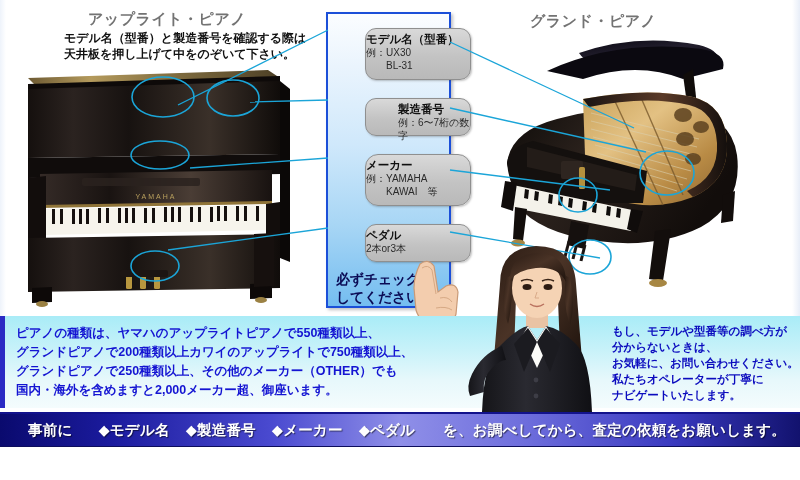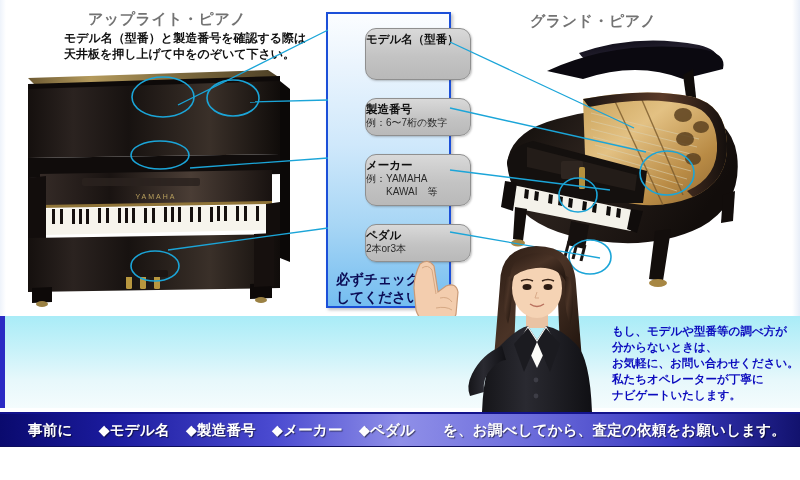--- a/index.html
+++ b/index.html
@@ -95,22 +95,22 @@
     line-height: 14px;
     white-space: nowrap;
   }
   .cbox-ex {
     font-size: 10px;
     color: #2a2a2a;
     line-height: 13px;
     white-space: pre-line;
   }
   #cbox-0 { top: 14px;  height: 52px; }
-  #cbox-1 { top: 84px;  height: 38px; }
-  #cbox-2 { top: 140px; height: 52px; }
+  #cbox-1 { top: 84px;  height: 38px; padding-left: 32px; }
+  #cbox-2 { top: 140px; height: 52px; border-radius: 13px; }
   #cbox-3 { top: 210px; height: 38px; }
 
   #check-text {
     position: absolute;
     left: 8px; top: 256px;
     width: 112px;
     font-size: 14px;
     font-weight: bold;
     color: #0b0b55;
     line-height: 18px;
@@ -410,20 +410,22 @@
           <path d="M90 208 L86 224"></path>
           <path d="M98 210 L94 226"></path>
         </g>
       </svg>
     </div>
 
     <div id="callout-panel">
 
       <div class="cbox" id="cbox-0">
         <div class="cbox-title">モデル名（型番）</div>
+        <div class="cbox-ex">例：UX30
+　　BL-31</div>
       </div>
 
       <div class="cbox" id="cbox-1">
         <div class="cbox-title">製造番号</div>
         <div class="cbox-ex">例：6〜7桁の数字</div>
       </div>
 
       <div class="cbox" id="cbox-2">
         <div class="cbox-title">メーカー</div>
         <div class="cbox-ex">例：YAMAHA
@@ -470,20 +472,24 @@
       <path d="M14 6 Q22 0 28 8 L32 34 L40 28 Q50 24 52 34 L50 56 Q46 70 30 68
                Q14 66 10 52 L8 30 Q8 18 14 6 Z" fill="#f3cdae" stroke="#c99a77" stroke-width="1.2"></path>
       <path d="M16 10 Q22 6 26 12 L30 36" fill="none" stroke="#d6a985" stroke-width="1"></path>
       <path d="M34 40 Q42 38 46 44" fill="none" stroke="#d6a985" stroke-width="1"></path>
       <path d="M30 50 Q40 48 46 52" fill="none" stroke="#d6a985" stroke-width="1"></path>
     </svg>
   </div>
 
   <div id="band">
     <div id="band-edge"></div>
+    <div id="band-text-left">ピアノの種類は、ヤマハのアップライトピアノで550種類以上、
+グランドピアノで200種類以上カワイのアップライトで750種類以上、
+グランドピアノで250種類以上、その他のメーカー（OTHER）でも
+国内・海外を含めますと2,000メーカー超、御座います。</div>
     <div id="band-text-right">もし、モデルや型番等の調べ方が
 分からないときは、
 お気軽に、お問い合わせください。
 私たちオペレーターが丁寧に
 ナビゲートいたします。</div>
   </div>
 
   <div id="woman">
     <svg width="150" height="172" viewBox="0 0 150 172">
       <defs>

